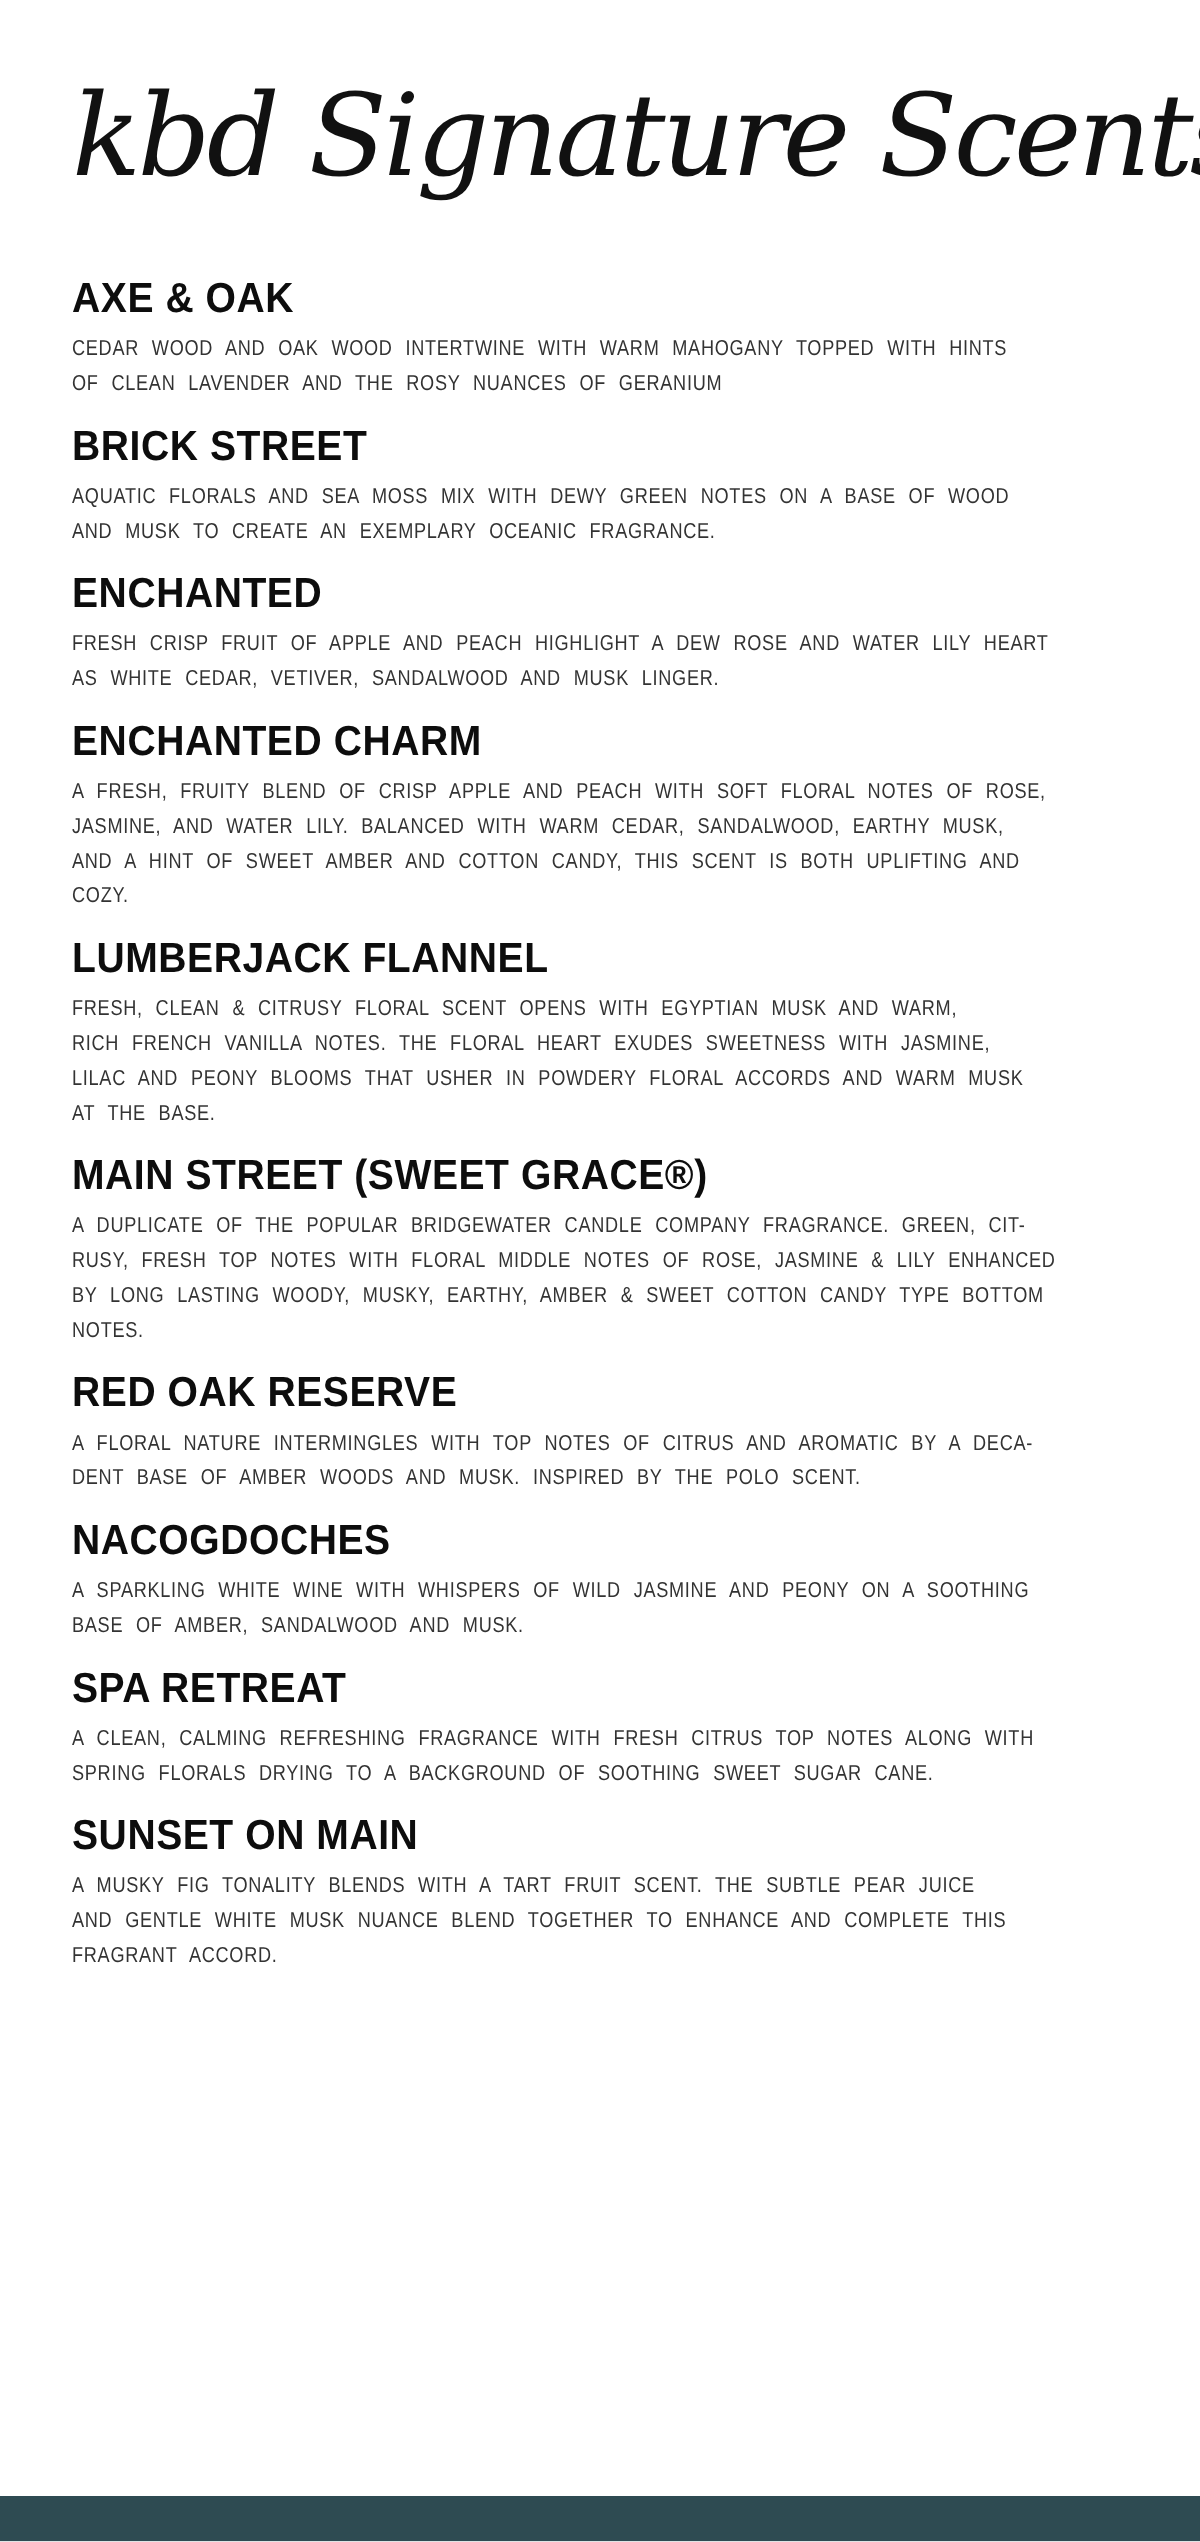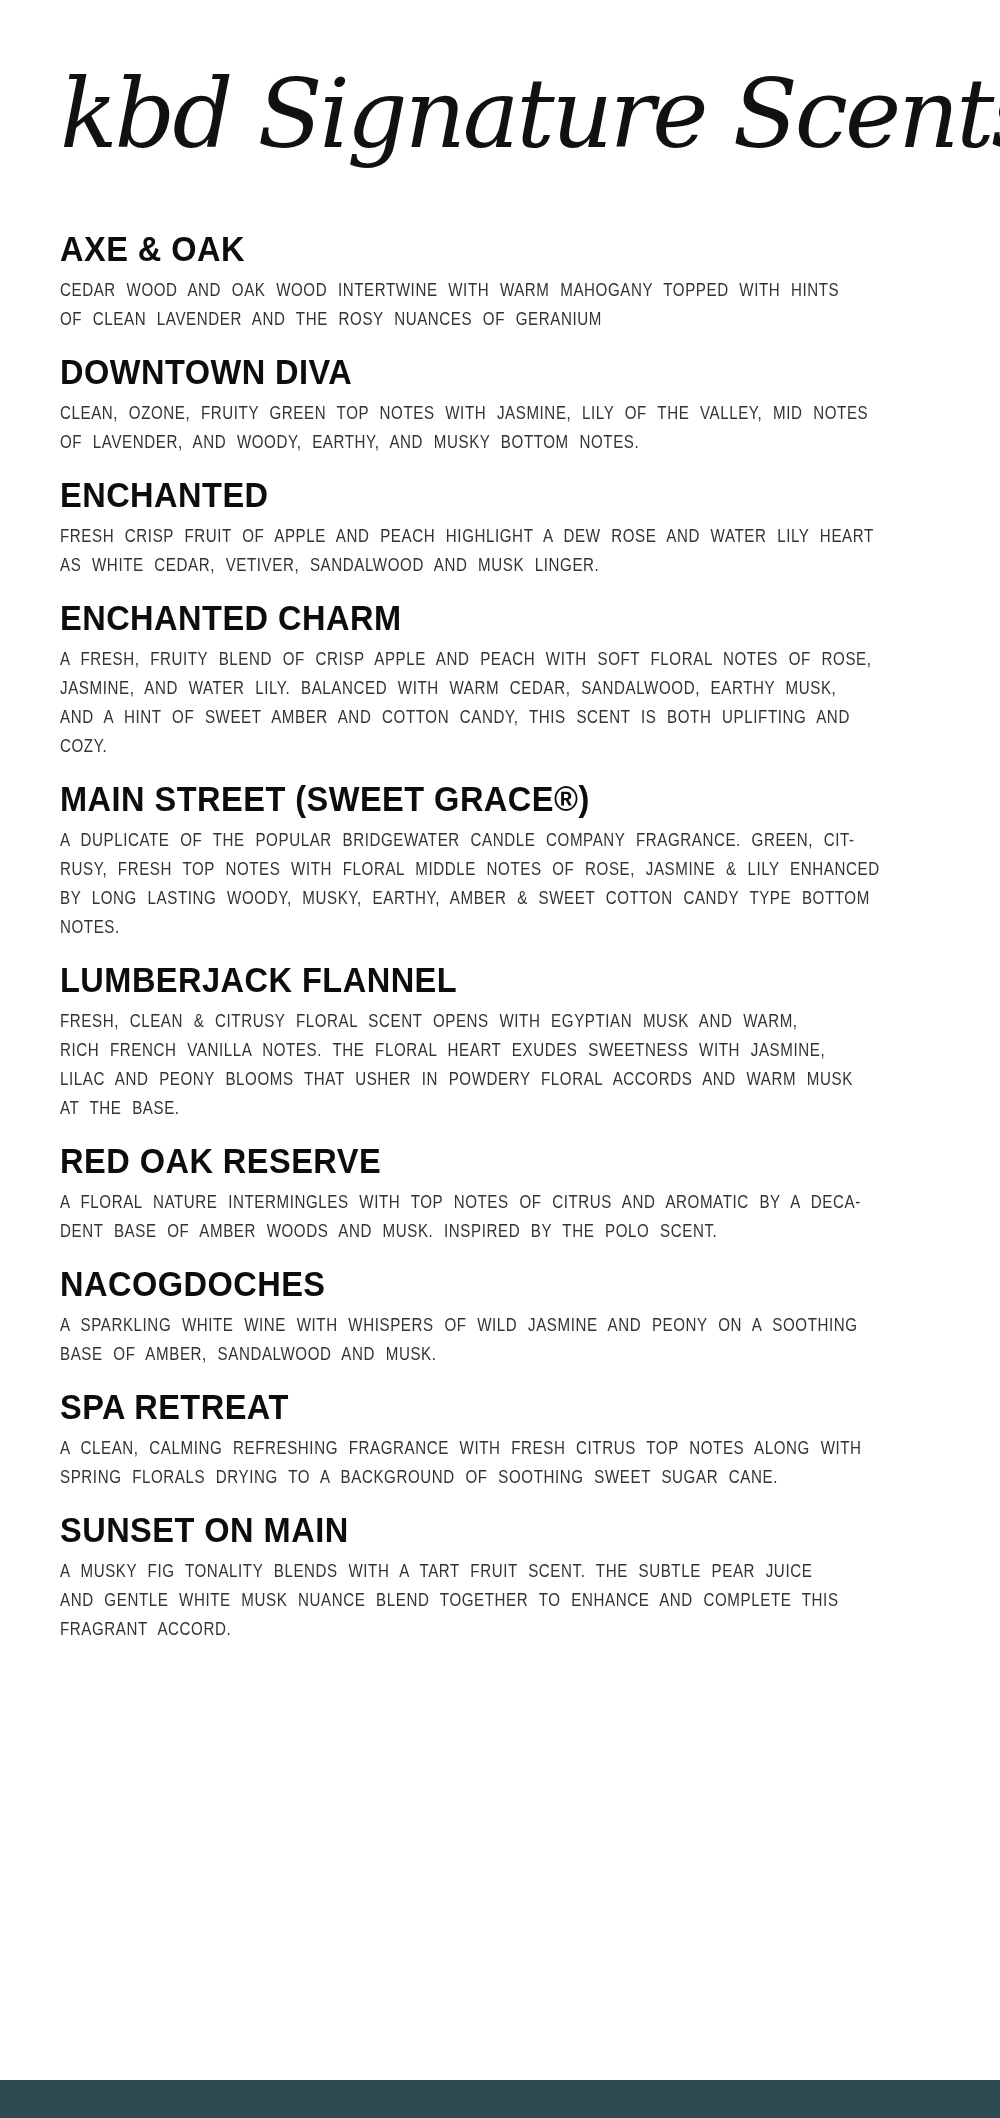--- a/index.html
+++ b/index.html
@@ -76,56 +76,56 @@
       <h1 class="title">kbd Signature Scents</h1>
     </header>
 
     <section class="scent">
       <h2 class="scent-name">AXE &amp; OAK</h2>
       <p class="scent-desc">CEDAR WOOD AND OAK WOOD INTERTWINE WITH WARM MAHOGANY TOPPED WITH HINTS
 OF CLEAN LAVENDER AND THE ROSY NUANCES OF GERANIUM</p>
     </section>
 
 
+    <section class="scent">
+      <h2 class="scent-name">BRICK STREET</h2>
+      <p class="scent-desc">AQUATIC FLORALS AND SEA MOSS MIX WITH DEWY GREEN NOTES ON A BASE OF WOOD
+AND MUSK TO CREATE AN EXEMPLARY OCEANIC FRAGRANCE.</p>
+    </section>
 
-    <section class="scent">
-      <h2 class="scent-name">DOWNTOWN DIVA</h2>
-      <p class="scent-desc">CLEAN, OZONE, FRUITY GREEN TOP NOTES WITH JASMINE, LILY OF THE VALLEY, MID NOTES
-OF LAVENDER, AND WOODY, EARTHY, AND MUSKY BOTTOM NOTES.</p>
-    </section>
 
 
     <section class="scent">
       <h2 class="scent-name">ENCHANTED</h2>
       <p class="scent-desc">FRESH CRISP FRUIT OF APPLE AND PEACH HIGHLIGHT A DEW ROSE AND WATER LILY HEART
 AS WHITE CEDAR, VETIVER, SANDALWOOD AND MUSK LINGER.</p>
     </section>
 
     <section class="scent">
       <h2 class="scent-name">ENCHANTED CHARM</h2>
       <p class="scent-desc">A FRESH, FRUITY BLEND OF CRISP APPLE AND PEACH WITH SOFT FLORAL NOTES OF ROSE,
 JASMINE, AND WATER LILY. BALANCED WITH WARM CEDAR, SANDALWOOD, EARTHY MUSK,
 AND A HINT OF SWEET AMBER AND COTTON CANDY, THIS SCENT IS BOTH UPLIFTING AND
 COZY.</p>
     </section>
 
     <section class="scent">
+      <h2 class="scent-name">LUMBERJACK FLANNEL</h2>
+      <p class="scent-desc">FRESH, CLEAN &amp; CITRUSY FLORAL SCENT OPENS WITH EGYPTIAN MUSK AND WARM,
+RICH FRENCH VANILLA NOTES. THE FLORAL HEART EXUDES SWEETNESS WITH JASMINE,
+LILAC AND PEONY BLOOMS THAT USHER IN POWDERY FLORAL ACCORDS AND WARM MUSK
+AT THE BASE.</p>
+    </section>
+
+    <section class="scent">
       <h2 class="scent-name">MAIN STREET (SWEET GRACE®)</h2>
       <p class="scent-desc">A DUPLICATE OF THE POPULAR BRIDGEWATER CANDLE COMPANY  FRAGRANCE.  GREEN, CIT-
 RUSY, FRESH TOP NOTES WITH FLORAL MIDDLE NOTES OF ROSE, JASMINE &amp; LILY ENHANCED
 BY LONG LASTING WOODY, MUSKY, EARTHY, AMBER &amp; SWEET COTTON CANDY TYPE BOTTOM
 NOTES.</p>
-    </section>
-
-    <section class="scent">
-      <h2 class="scent-name">LUMBERJACK FLANNEL</h2>
-      <p class="scent-desc">FRESH, CLEAN &amp; CITRUSY FLORAL SCENT OPENS WITH EGYPTIAN MUSK AND WARM,
-RICH FRENCH VANILLA NOTES. THE FLORAL HEART EXUDES SWEETNESS WITH JASMINE,
-LILAC AND PEONY BLOOMS THAT USHER IN POWDERY FLORAL ACCORDS AND WARM MUSK
-AT THE BASE.</p>
     </section>
 
     <section class="scent">
       <h2 class="scent-name">RED OAK RESERVE</h2>
       <p class="scent-desc">A FLORAL NATURE INTERMINGLES WITH TOP NOTES OF CITRUS AND AROMATIC BY A DECA-
 DENT BASE OF AMBER WOODS AND MUSK. INSPIRED BY THE POLO SCENT.</p>
     </section>
 
     <section class="scent">
       <h2 class="scent-name">NACOGDOCHES</h2>

